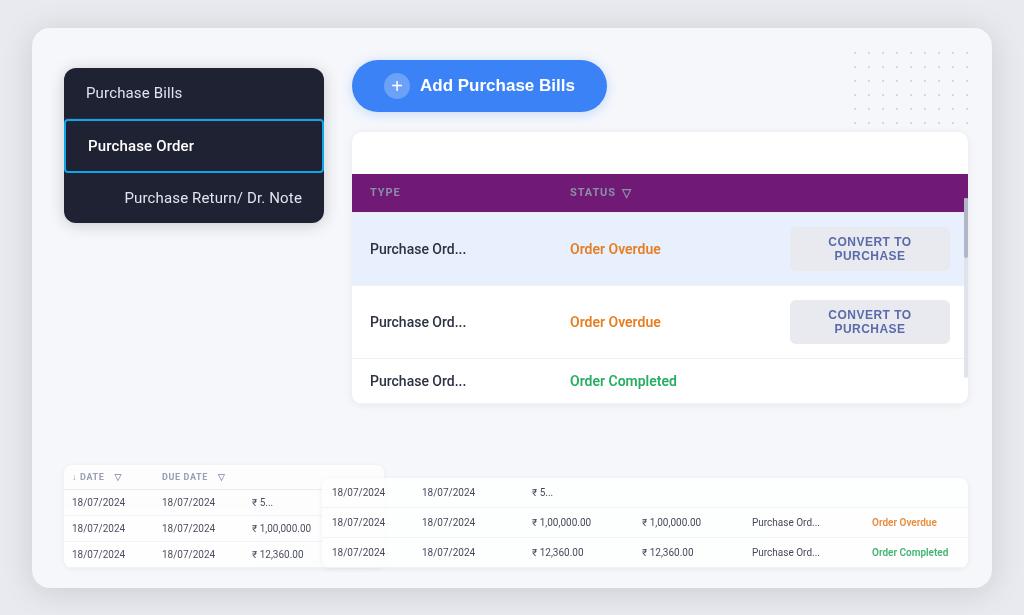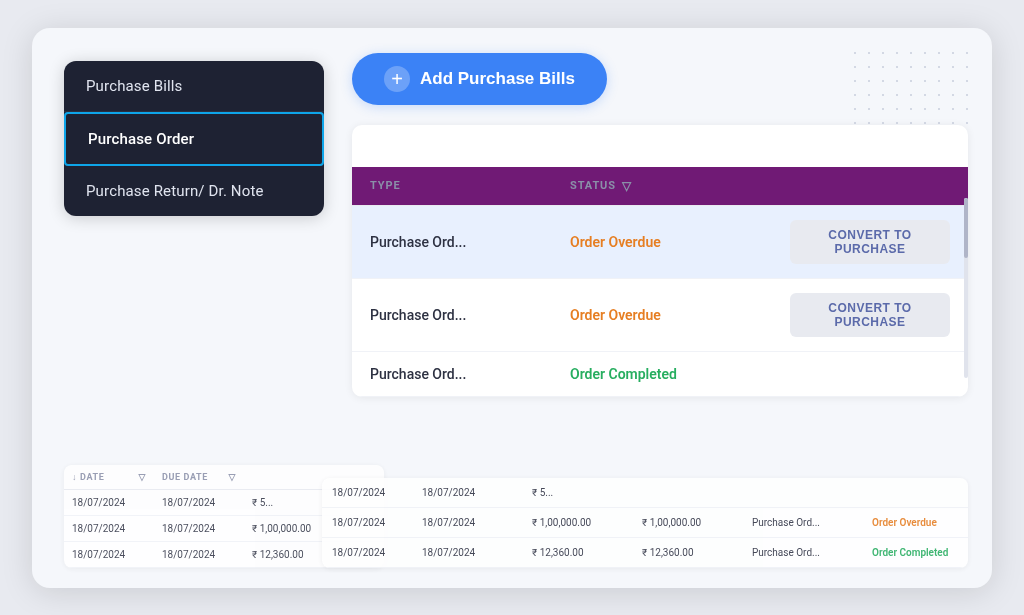--- a/index.html
+++ b/index.html
@@ -38,21 +38,21 @@
       display: block;
       width: 100%;
       height: 100%;
       background-image: radial-gradient(circle, #b0b8cc 1.2px, transparent 1.2px);
       background-size: 14px 14px;
       opacity: 0.5;
     }
     .main-content {
       display: flex;
       flex: 1;
-      padding: 25px 0 0 0;
+      padding: 32px 0 0 0;
     }
     
     .sidebar-menu {
       background: #1e2233;
       border-radius: 12px;
       width: 260px;
       min-width: 260px;
       margin-left: 32px;
       margin-top: 8px;
       padding: 0;
@@ -64,20 +64,21 @@
       color: #e0e4ef;
       font-size: 15px;
       padding: 16px 22px;
       cursor: pointer;
       border-bottom: 1px solid rgba(255,255,255,0.06);
       font-weight: 400;
       letter-spacing: 0.01em;
     }
     .menu-item:last-child {
       border-bottom: none;
+      text-align: right;
     }
     .menu-item.active {
       border: 2px solid #0ea5e9;
       color: #fff;
       font-weight: 500;
       background: #1e2233;
       border-radius: 4px;
     }
     
     .right-panel {
@@ -199,21 +200,20 @@
     .bg-th {
       padding: 7px 8px;
       font-size: 9px;
       font-weight: 700;
       color: #8a8fa8;
       letter-spacing: 0.07em;
       text-transform: uppercase;
       display: flex;
       align-items: center;
       gap: 10px;
-      justify-content: space-between;
     }
     .bg-row {
       display: grid;
       grid-template-columns: 90px 90px 110px;
       border-bottom: 1px solid #f0f2f7;
     }
     .bg-td {
       padding: 7px 8px;
       font-size: 10px;
       color: #2d3142;

